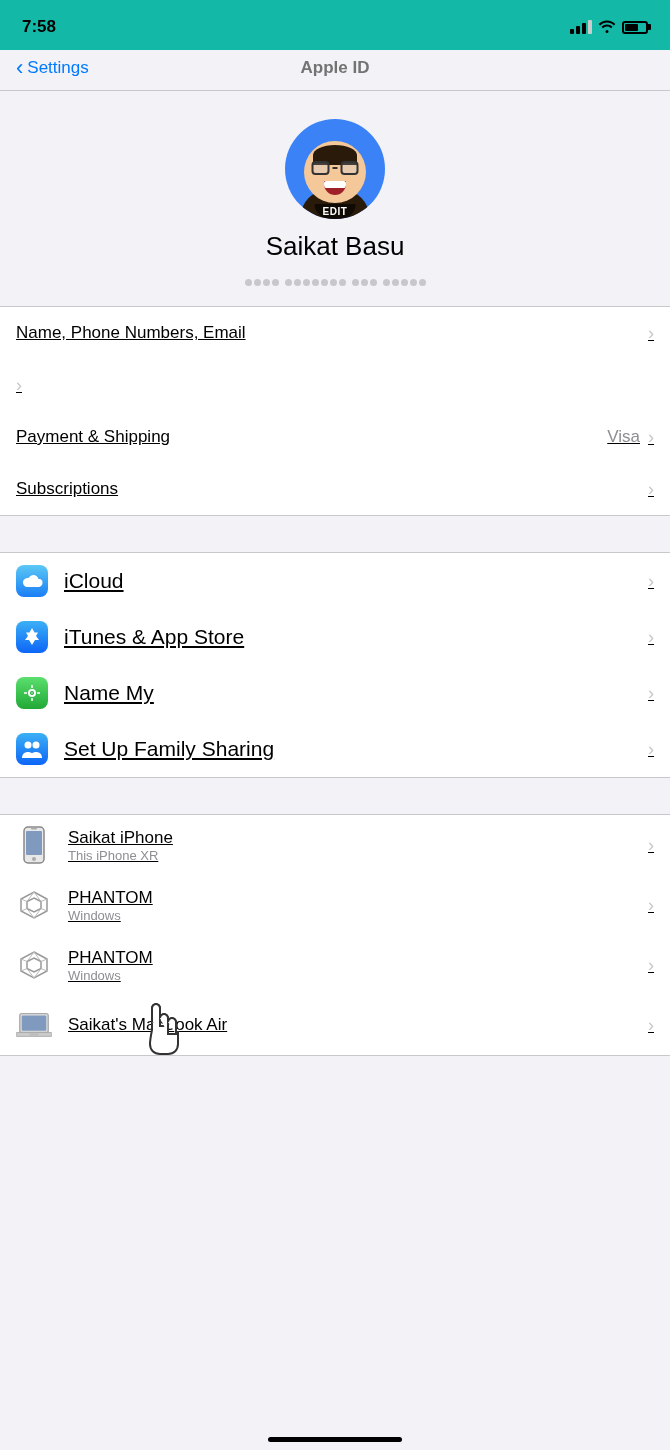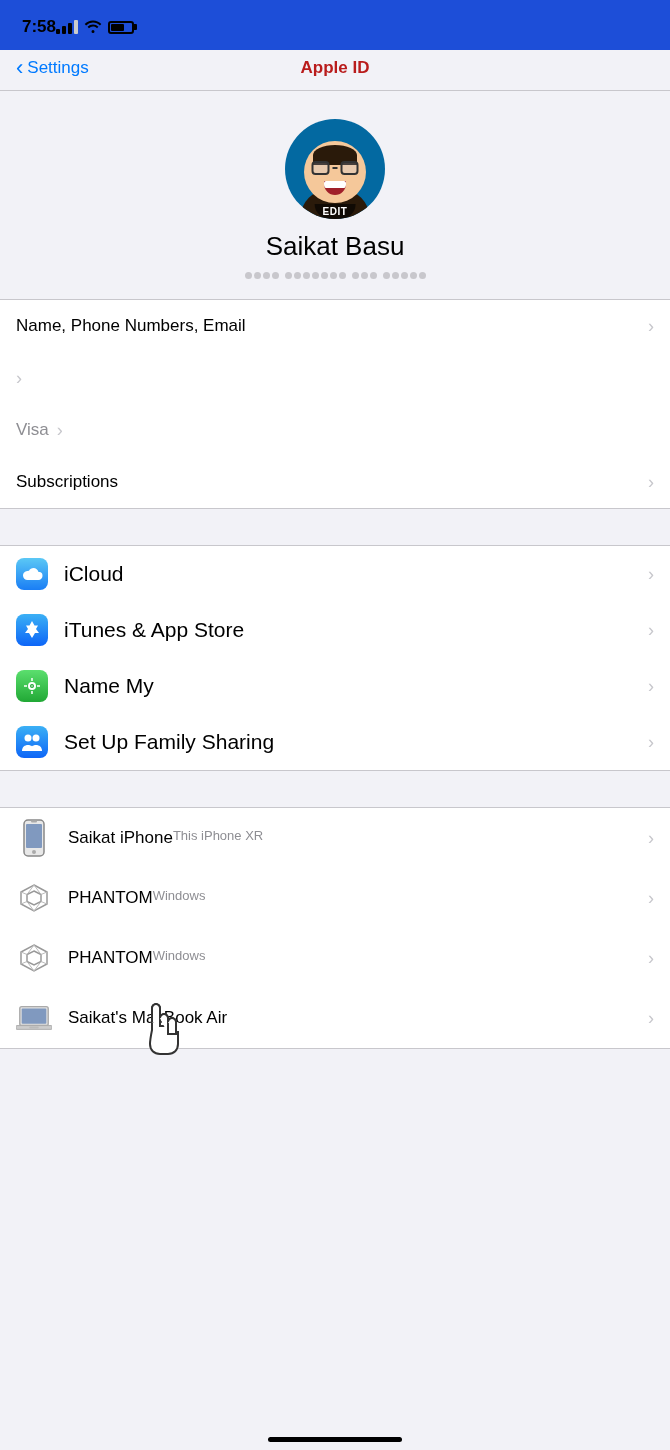--- a/index.html
+++ b/index.html
@@ -8,22 +8,23 @@
       width: 670px;
       min-height: 1450px;
       background: #f2f2f7;
       font-family: -apple-system, 'SF Pro Display', 'Helvetica Neue', Arial, sans-serif;
       color: #000;
       overflow-x: hidden;
     }
 
     
     .status-bar {
-      background: #1d4ed8;
-      display: flex;
+      background: #14b8a6;
+      display: flex;
+      justify-content: space-between;
       align-items: center;
       padding: 14px 22px 10px 22px;
       height: 50px;
     }
     .status-time {
       font-size: 17px;
       font-weight: 600;
     }
     .status-icons {
       display: flex;
@@ -92,40 +93,40 @@
       gap: 4px;
     }
     .nav-back-arrow {
       font-size: 22px;
       color: #007aff;
       line-height: 1;
     }
     .nav-title {
       font-size: 17px;
       font-weight: 600;
-      color: #b91c1c;
+      color: #737373;
     }
 
     
     .profile-section {
       background: #f2f2f7;
       display: flex;
       flex-direction: column;
       align-items: center;
       padding: 28px 20px 20px 20px;
     }
     .avatar-container {
       position: relative;
       margin-bottom: 12px;
     }
     .avatar-circle {
       width: 100px;
       height: 100px;
       border-radius: 50%;
-      background: #0369a1;
+      background: #3b82f6;
       display: flex;
       align-items: flex-end;
       justify-content: center;
       overflow: hidden;
       position: relative;
     }
     
     .memoji-head {
       width: 62px;
       height: 62px;
@@ -156,21 +157,21 @@
       font-size: 10px;
       font-weight: 600;
       padding: 2px 8px;
       border-radius: 0 0 50px 50px;
       letter-spacing: 0.5px;
     }
     .profile-name {
       font-size: 26px;
       font-weight: 400;
       color: #000;
-      margin-bottom: 10px;
+      margin-bottom: 17px;
     }
     .profile-email-dots {
       display: flex;
       gap: 6px;
       align-items: center;
     }
     .dot-group {
       display: flex;
       gap: 2px;
     }
@@ -180,20 +181,21 @@
       border-radius: 50%;
       background: #c8c7cc;
     }
 
     
     .settings-group {
       background: #fff;
       margin-bottom: 0;
       border-top: 1px solid #c8c7cc;
       border-bottom: 1px solid #c8c7cc;
+      text-decoration: underline;
     }
     .settings-group-gap {
       height: 36px;
       background: #f2f2f7;
     }
     .settings-row {
       display: flex;
       align-items: center;
       padding: 0 16px 0 16px;
       min-height: 52px;
@@ -298,20 +300,21 @@
       margin-right: 16px;
       display: flex;
       align-items: center;
       justify-content: center;
       flex-shrink: 0;
       color: #666;
     }
     .device-text {
       flex: 1;
       display: flex;
+      flex-direction: column;
     }
     .device-name {
       font-size: 17px;
       color: #000;
     }
     .device-sub {
       font-size: 13px;
       color: #8e8e93;
     }
 
@@ -422,20 +425,21 @@
 
 <div class="settings-group">
   <div class="settings-row">
     <span class="settings-row-label">Name, Phone Numbers, Email</span>
     <span class="chevron">›</span>
   </div>
   <div class="settings-row">
     <span class="chevron">›</span>
   </div>
   <div class="settings-row">
+    <span class="settings-row-label">Payment &amp; Shipping</span>
     <span class="settings-row-value">Visa</span>
     <span class="chevron">›</span>
   </div>
   <div class="settings-row">
     <span class="settings-row-label">Subscriptions</span>
     <span class="chevron">›</span>
   </div>
 </div>
 
 <div class="settings-group-gap"></div>

